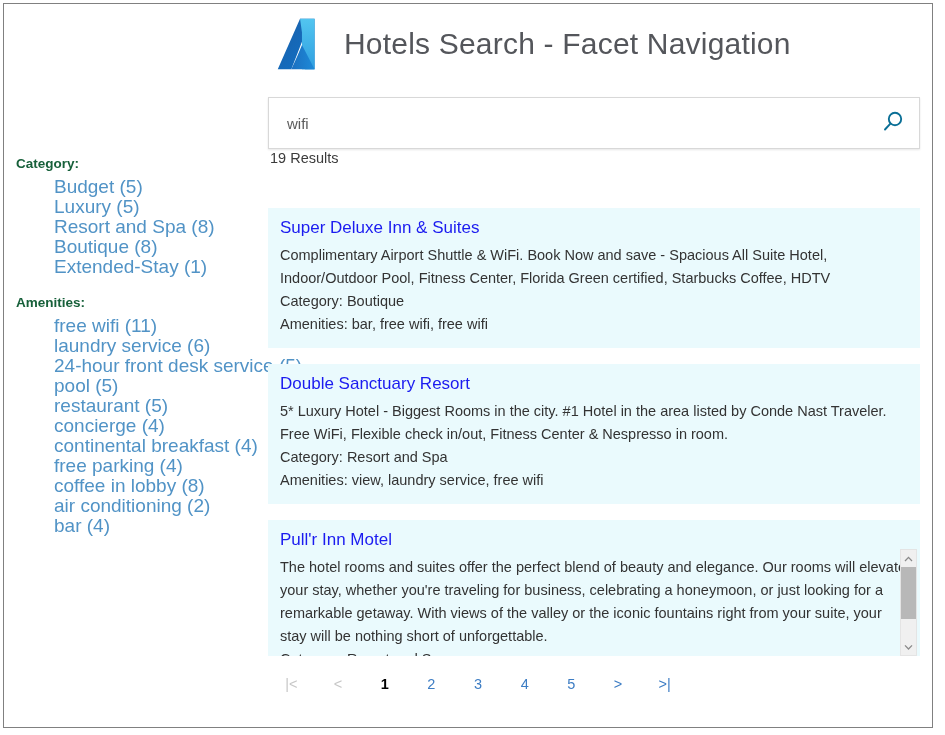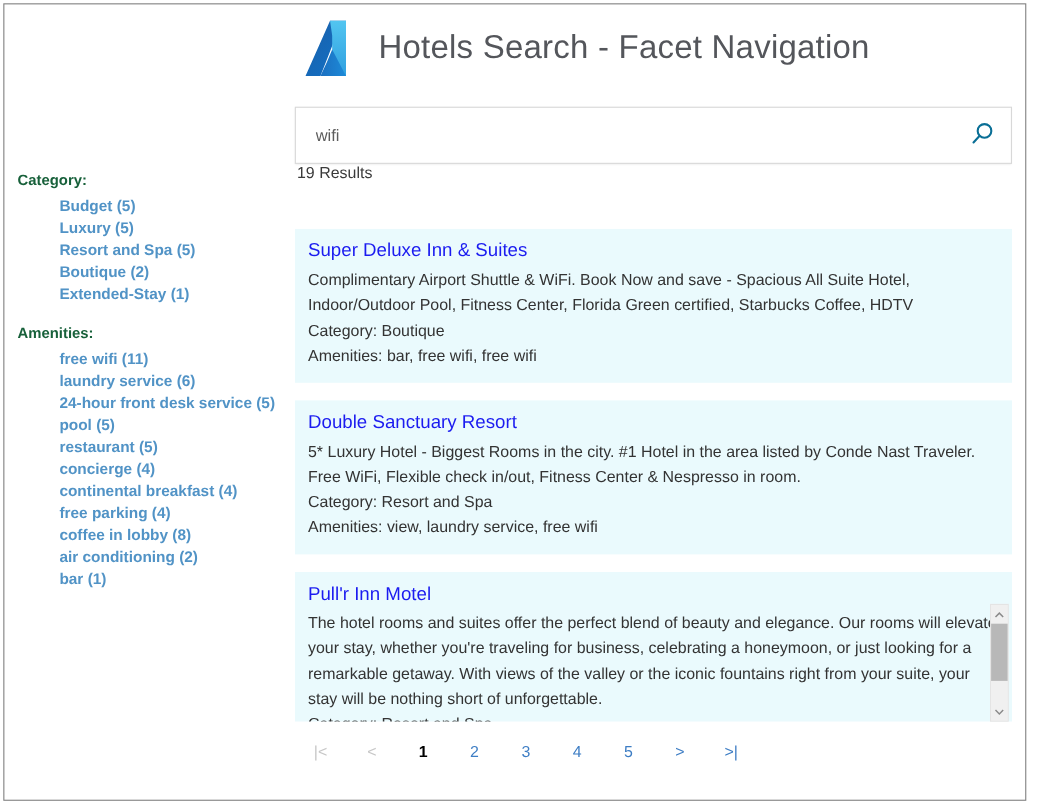--- a/index.html
+++ b/index.html
@@ -114,26 +114,25 @@
     font-weight: bold;
     color: #17603a;
     margin: 0 0 6px 0;
   }
   .facet-list {
     list-style: none;
     margin: 0;
     padding: 0 0 0 38px;
   }
   .facet-item {
-    font-size: 14px;
+    font-size: 19px;
     line-height: 20px;
     color: #5193c6;
     cursor: pointer;
     white-space: nowrap;
-    font-weight: bold;
   }
   .facet-gap { height: 10px; }
 
   
   .results-area {
     position: absolute;
     left: 268px;
     top: 208px;
     width: 756px;
     height: 448px;
@@ -276,42 +275,42 @@
 
   <div class="results-count">19 Results</div>
 
   <div class="facets">
 
     <div class="facet-group">
       <div class="facet-title">Category:</div>
       <ul class="facet-list">
         <li class="facet-item">Budget (5)</li>
         <li class="facet-item">Luxury (5)</li>
-        <li class="facet-item">Resort and Spa (5)</li>
-        <li class="facet-item">Boutique (2)</li>
+        <li class="facet-item">Resort and Spa (8)</li>
+        <li class="facet-item">Boutique (8)</li>
         <li class="facet-item">Extended-Stay (1)</li>
       </ul>
     </div>
 
     <div class="facet-gap"></div>
 
     <div class="facet-group">
       <div class="facet-title">Amenities:</div>
       <ul class="facet-list">
         <li class="facet-item">free wifi (11)</li>
         <li class="facet-item">laundry service (6)</li>
         <li class="facet-item">24-hour front desk service (5)</li>
         <li class="facet-item">pool (5)</li>
         <li class="facet-item">restaurant (5)</li>
         <li class="facet-item">concierge (4)</li>
         <li class="facet-item">continental breakfast (4)</li>
         <li class="facet-item">free parking (4)</li>
         <li class="facet-item">coffee in lobby (8)</li>
         <li class="facet-item">air conditioning (2)</li>
-        <li class="facet-item">bar (1)</li>
+        <li class="facet-item">bar (4)</li>
       </ul>
     </div>
   </div>
 
   <div class="results-area">
     <div class="results-scroll">
 
       <div class="result-card">
         <div class="result-title">Super Deluxe Inn &amp; Suites</div>
         <div class="result-desc">Complimentary Airport Shuttle &amp; WiFi.  Book Now and save - Spacious All Suite Hotel, Indoor/Outdoor Pool, Fitness Center, Florida Green certified, Starbucks Coffee, HDTV</div>

